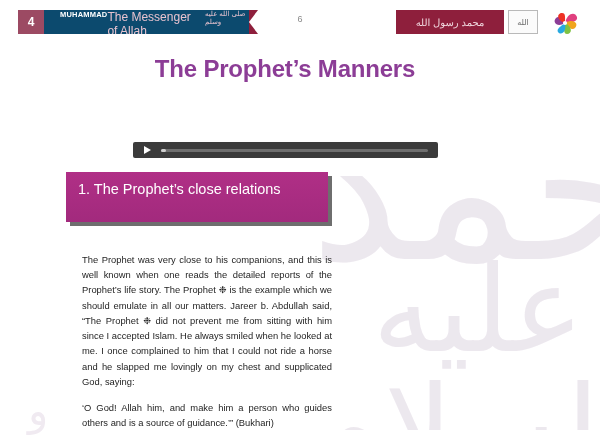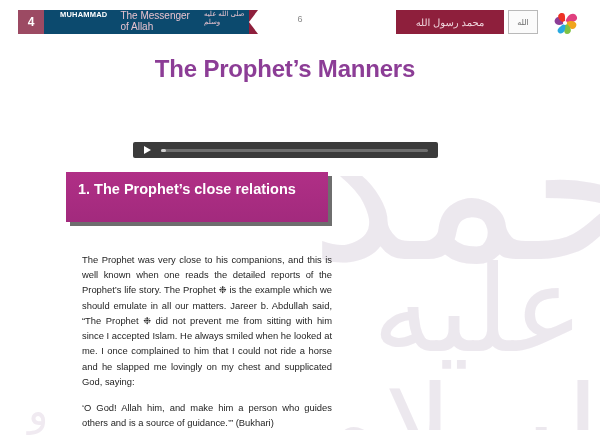--- a/index.html
+++ b/index.html
@@ -58,22 +58,22 @@
     overflow: hidden;
   }
   .title-ribbon .strong {
     color: #ffffff;
     font-size: 7.5px;
     font-weight: bold;
     letter-spacing: .2px;
   }
   .title-ribbon .soft {
     color: #e8c3cf;
-    font-size: 10px;
-    margin-left: 13px;
+    font-size: 12px;
+    margin-left: 0;
   }
   .title-ribbon .saw {
     color: #e8c3cf;
     font-size: 7px;
     margin-left: 3px;
   }
   .ribbon-tail {
     position: absolute;
     left: 231px;
     top: 0;
@@ -226,21 +226,21 @@
   .banner {
     position: absolute;
     left: 66px;
     top: 172px;
     width: 262px;
     height: 50px;
     background: #b5338b;
     background: linear-gradient(180deg, #b02f86 0%, #a22a7d 100%);
     color: #ffffff;
     font-size: 14.5px;
-    font-weight: bold;
+    font-weight: normal;
     line-height: 1.45;
     padding: 7px 10px 0 12px;
     box-sizing: border-box;
   }
 
   
   .body-text {
     position: absolute;
     left: 67px;
     top: 252px;

